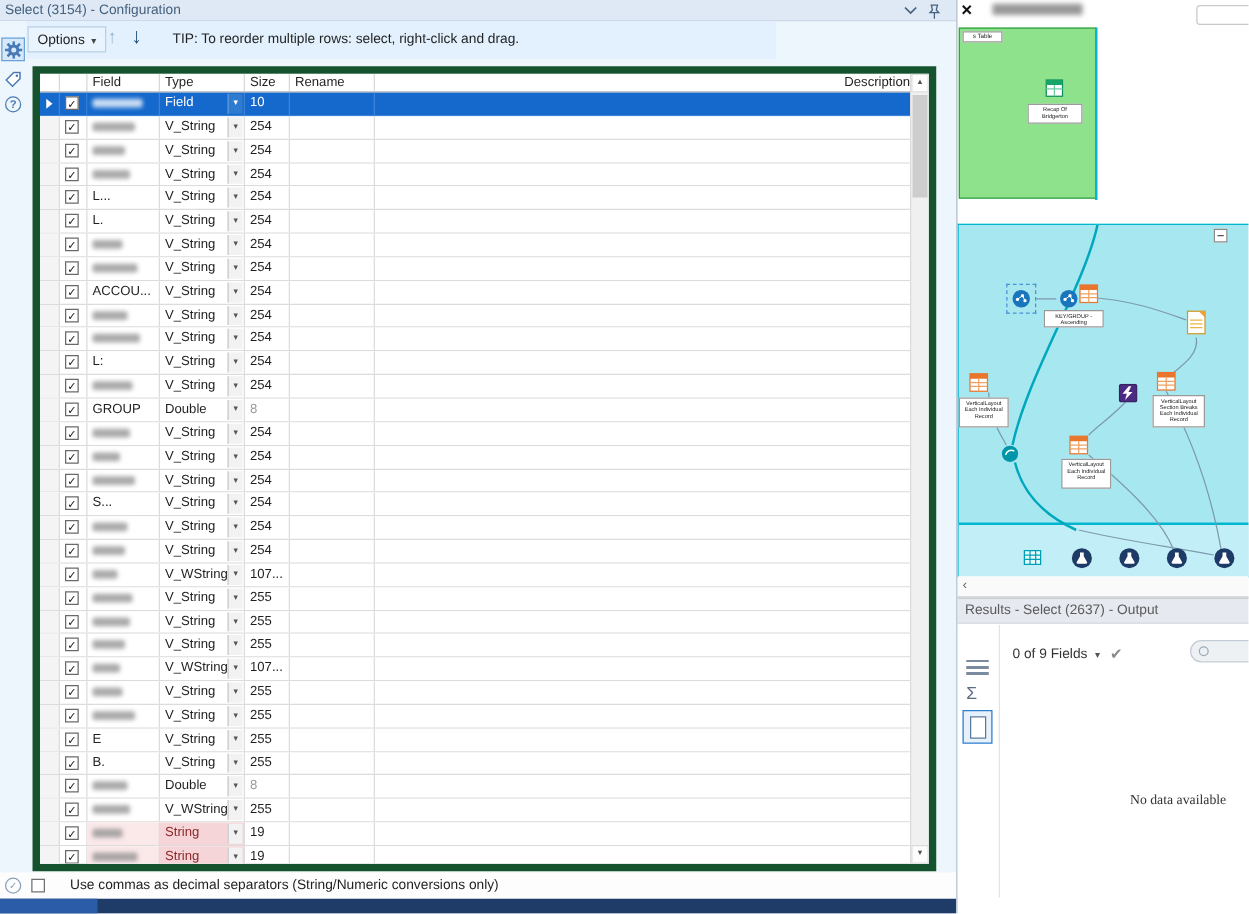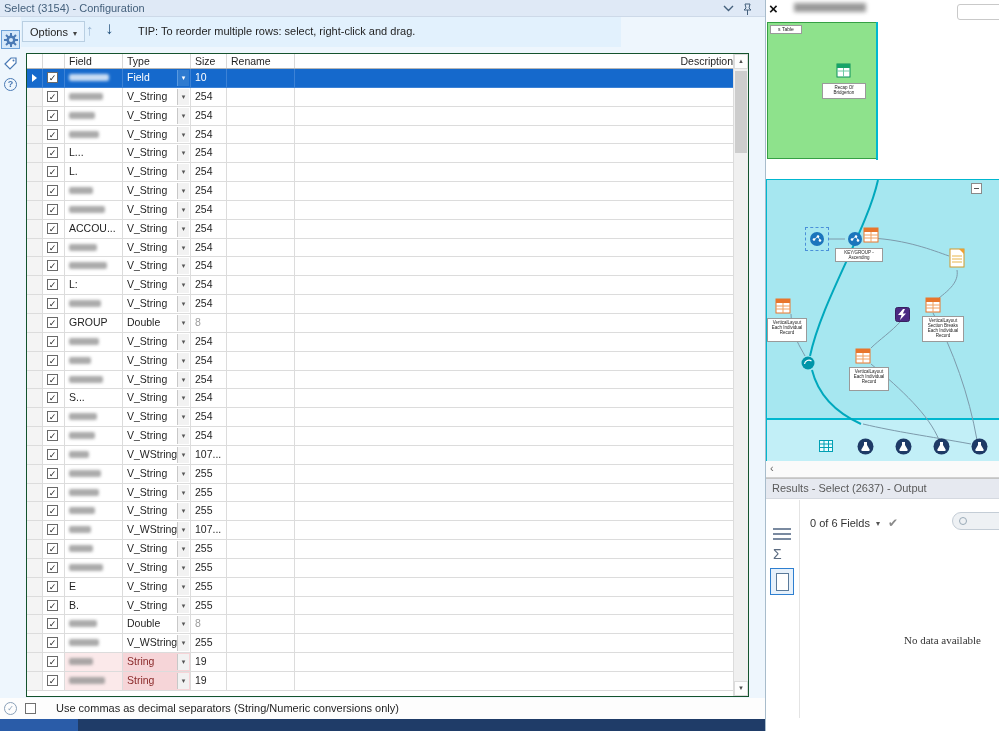--- a/index.html
+++ b/index.html
@@ -23,21 +23,21 @@
   .tip { position:absolute; left:138px; top:8px; color:#1f1f1f; }
 
   .left-strip { position:absolute; left:0; top:17px; width:21px; height:680px; background:#eef6fd; }
   .strip-ic { position:absolute; left:2px; width:17px; height:17px; text-align:center; cursor:pointer; }
   .strip-ic.selected { left:1px; top:13px; width:19px; height:19px; border:1px solid #6da2d8; background:#d6e9fa; padding-top:2px; }
   .strip-ic.tag { top:38px; padding-top:2px; }
   .strip-ic.help { top:60px; }
   .help-bubble { display:inline-block; width:13px; height:13px; border:1px solid #4a7ab5; border-radius:50%; color:#4a7ab5; font-size:9px; line-height:11px; font-weight:bold; }
 
   
-  .grid { position:absolute; left:26px; top:53px; width:723px; height:644px; background:#fff; border:1px solid #14532d; overflow:hidden; }
+  .grid { position:absolute; left:26px; top:53px; width:723px; height:644px; background:#fff; border:6px solid #14532d; overflow:hidden; }
   .grid-header { position:absolute; left:0; top:0; right:15px; height:15px; display:flex; background:#fff; border-bottom:1px solid #b6b6b6; }
   .hc { border-right:1px solid #d8d8d8; padding:1px 0 0 4px; font-size:10.5px; overflow:hidden; white-space:nowrap; }
   .grid-rows { position:absolute; left:0; top:15px; right:15px; bottom:0; overflow:hidden; }
   .grid-row { position:relative; display:flex; height:18.85px; border-bottom:1px solid #dcdcdc; background:#fff; }
   .c { border-right:1px solid #dcdcdc; height:100%; overflow:hidden; white-space:nowrap; position:relative; }
   .w-gut { width:16px; } .w-cb { width:22px; } .w-fld { width:58px; } .w-typ { width:68px; } .w-siz { width:36px; } .w-ren { width:68px; } .w-des { flex:1; border-right:none;text-align:right; }
   .c.gut { background:#f4f4f4; }
   .c.fld, .c.siz { padding:2px 0 0 4px; font-size:10.5px; }
   .c.typ { padding:2px 14px 0 4px; font-size:10.5px; }
   .cb { display:inline-block; width:11px; height:11px; margin:3px 0 0 4px; border:1px solid #6a6a6a; background:#fff; font-size:9px; line-height:10px; text-align:center; color:#222; }
@@ -649,21 +649,21 @@
 
     <div class="results-title">Results - Select (2637) - Output</div>
     <div class="results-body">
       <div class="res-gutter">
         <div class="res-ic lines-ic"></div>
         <div class="res-ic sigma-ic">Σ</div>
         <div class="doc-sel">
             <div class="pg"></div>
           </div>
       </div>
-      <span class="res-fields">0 of 6 Fields</span>
+      <span class="res-fields">0 of 9 Fields</span>
       <span class="res-caret">▾</span>
       <span class="res-check">✔</span>
       <div class="res-search">
           <i></i>
         </div>
       <span class="res-empty">No data available</span>
 
     </div>
   </div>
 

